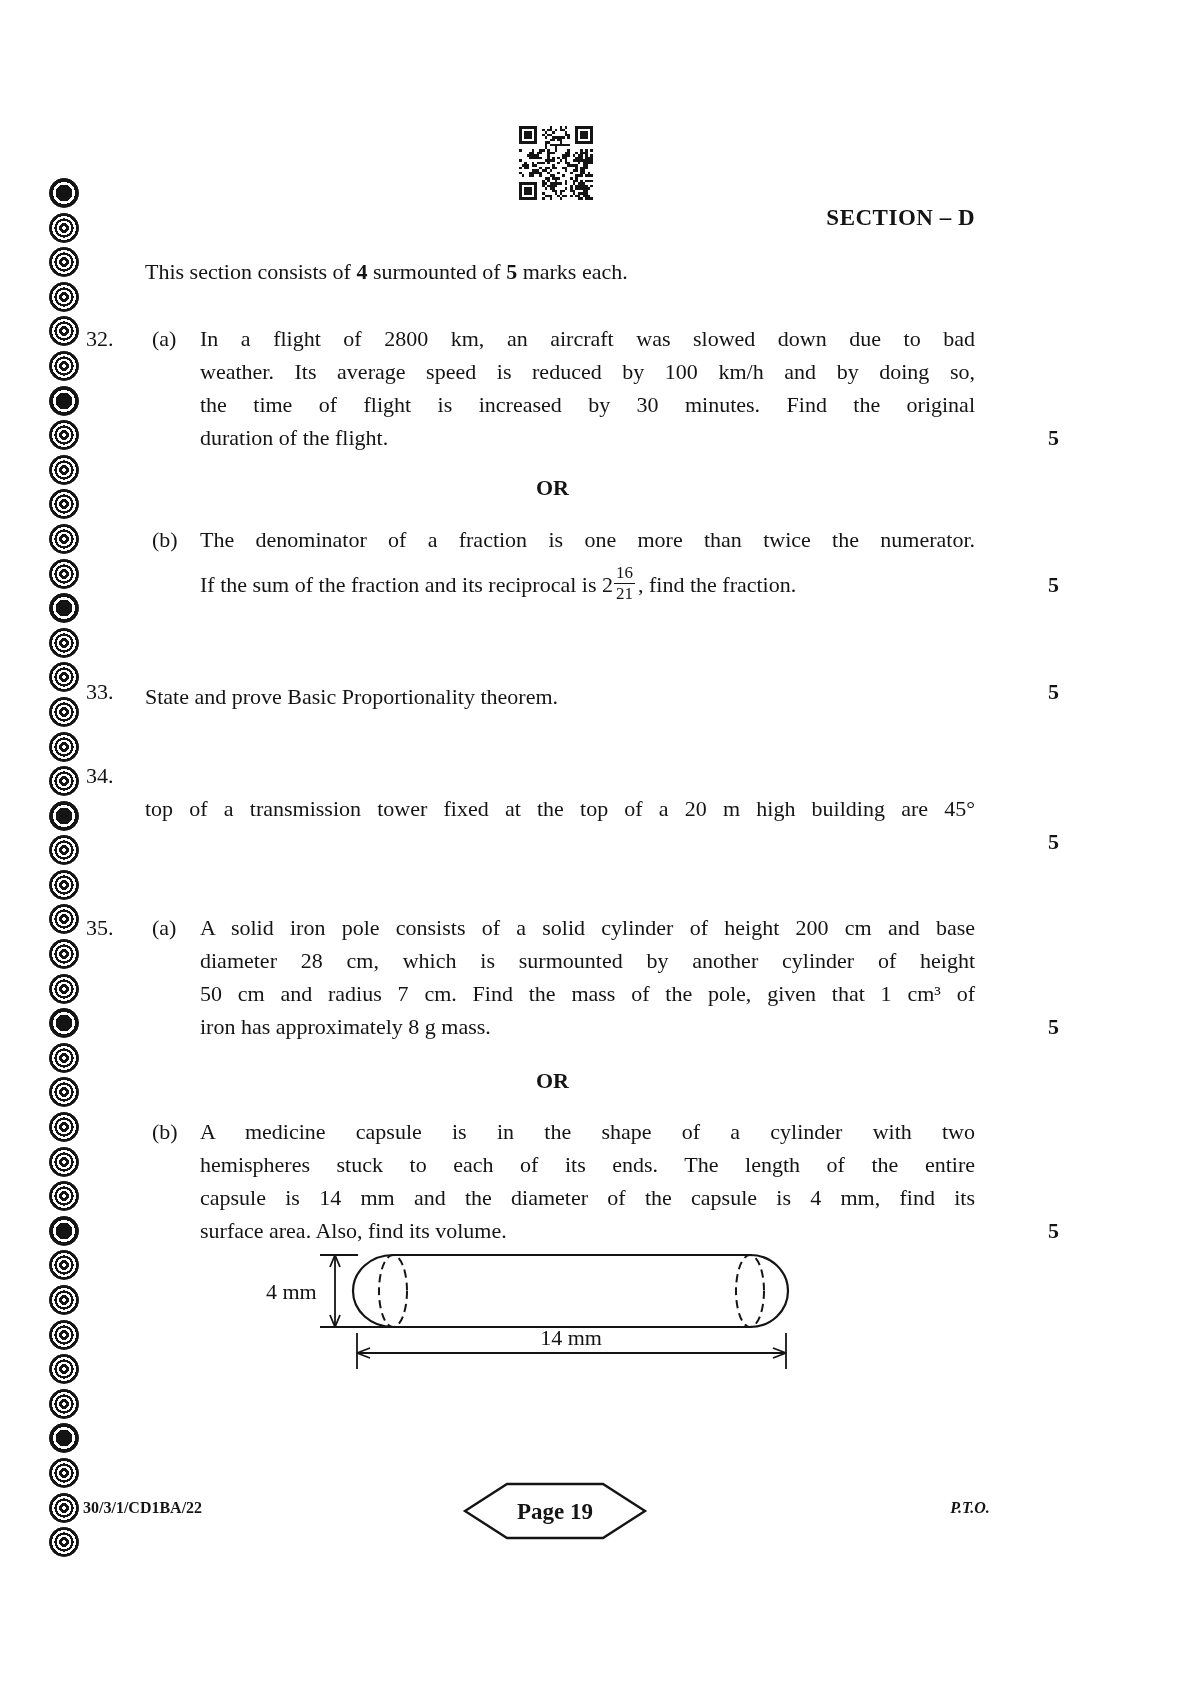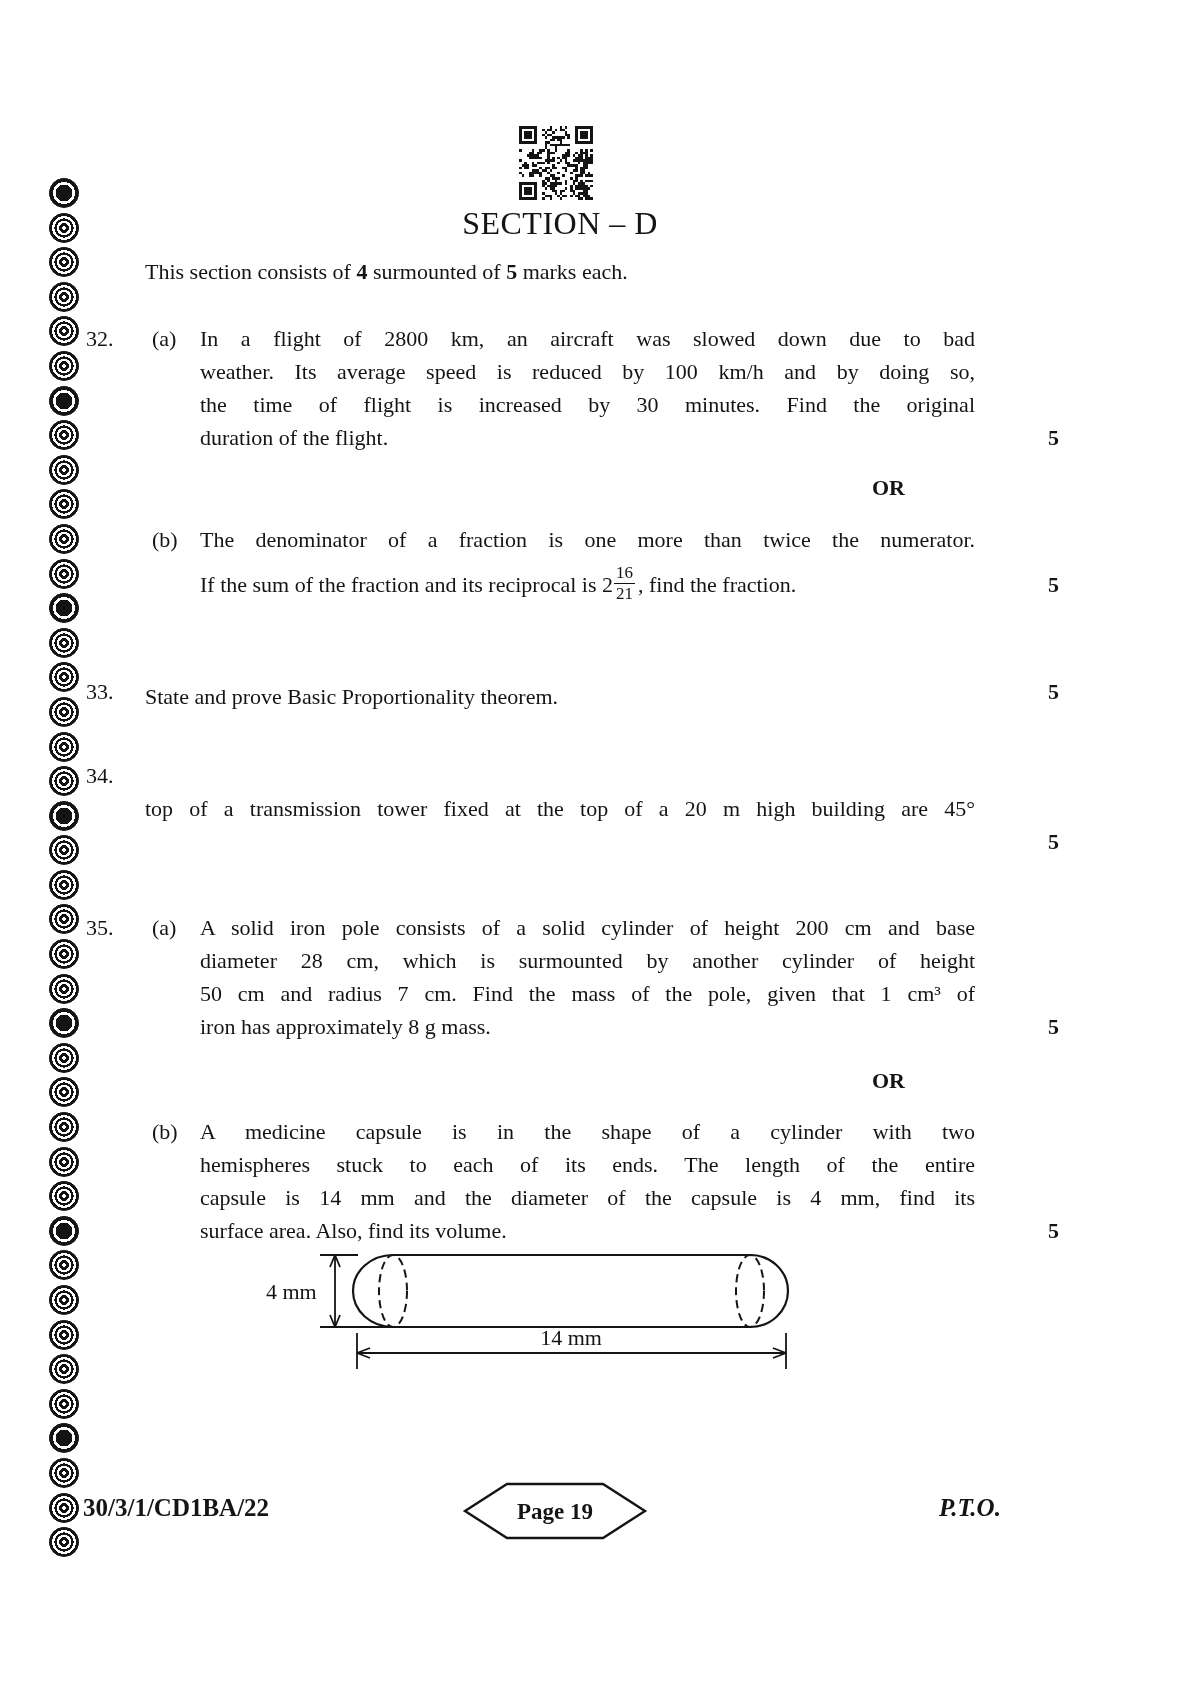--- a/index.html
+++ b/index.html
@@ -8,34 +8,34 @@
         font-family:"Liberation Serif","DejaVu Serif",serif;color:#141414;overflow:hidden}
   .ab{position:absolute}
   .t{font-size:22px;line-height:33px;height:33px;white-space:nowrap}
   .j{text-align:justify;text-align-last:justify}
   .b{font-weight:bold}
   .ca{left:200px;width:775px}   
   .cm{left:145px;width:830px}   
   .qnum{left:86px;width:60px}
   .qlet{left:152px;width:44px}
   .mark{left:1048px;width:36px;font-weight:bold;font-size:22px;line-height:33px}
-  .or{left:200px;width:705px;text-align:right;font-weight:bold;font-size:22px;line-height:33px}
-  .sect{left:145px;width:830px;text-align:center;font-weight:normal;font-size:32px;letter-spacing:.5px}
+  .or{left:200px;width:705px;text-align:center;font-weight:bold;font-size:22px;line-height:33px}
+  .sect{left:145px;width:830px;text-align:right;font-weight:bold;font-size:23px;letter-spacing:.5px}
   .holes{left:49px;top:178px;width:30px}
   .hole{width:30px;height:30px;margin:0 auto 4.6px;border-radius:50%;
     background:radial-gradient(circle closest-side,#fff 0 2px,#141414 2px 4.8px,#fff 4.8px 7.2px,#141414 7.2px 9.6px,#fff 9.6px 12px,#141414 12px 15px,#fff 15px)}
   .hole.filled{
     background:radial-gradient(circle closest-side,#141414 0 8.5px,#fff 8.5px 11px,#141414 11px 15px,#fff 15px)}
   .frac{display:inline-block;vertical-align:middle;text-align:center;
         font-size:17px;line-height:1.15;margin:0 3px 4px 1px}
   .frac .num{display:block;border-bottom:1.6px solid #141414;padding:0 2px}
   .frac .den{display:block}
   .fracline{display:flex;align-items:center;height:64px;font-size:22px}
   svg text{font-family:"Liberation Serif","DejaVu Serif",serif;fill:#141414}
-  .ftr{font-size:25px;font-weight:bold}
+  .ftr{font-size:16px;font-weight:bold}
   .pto{font-style:italic;text-align:center}
 </style>
 </head>
 <body>
 
 <div class="page">
 
   <div class="ab holes">
       <div class="hole filled"></div>
       <div class="hole"></div>

